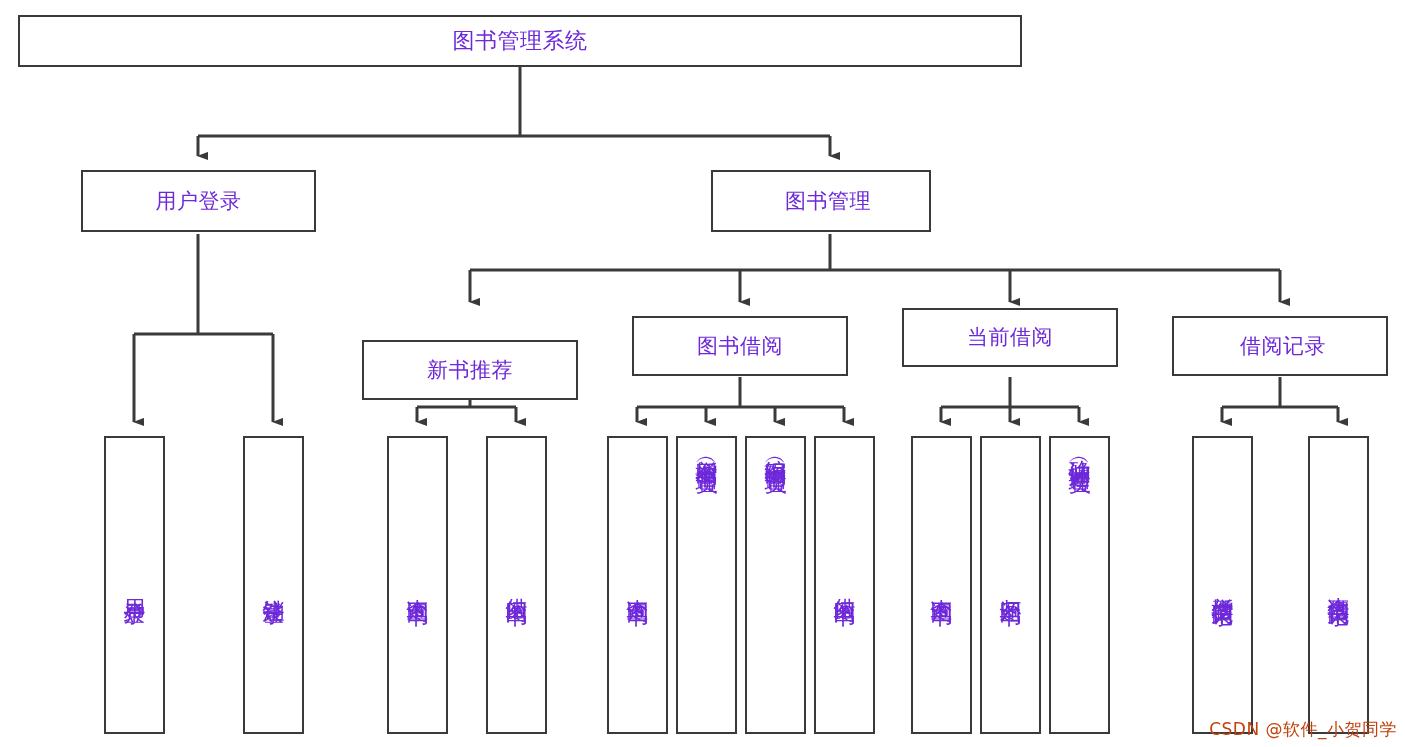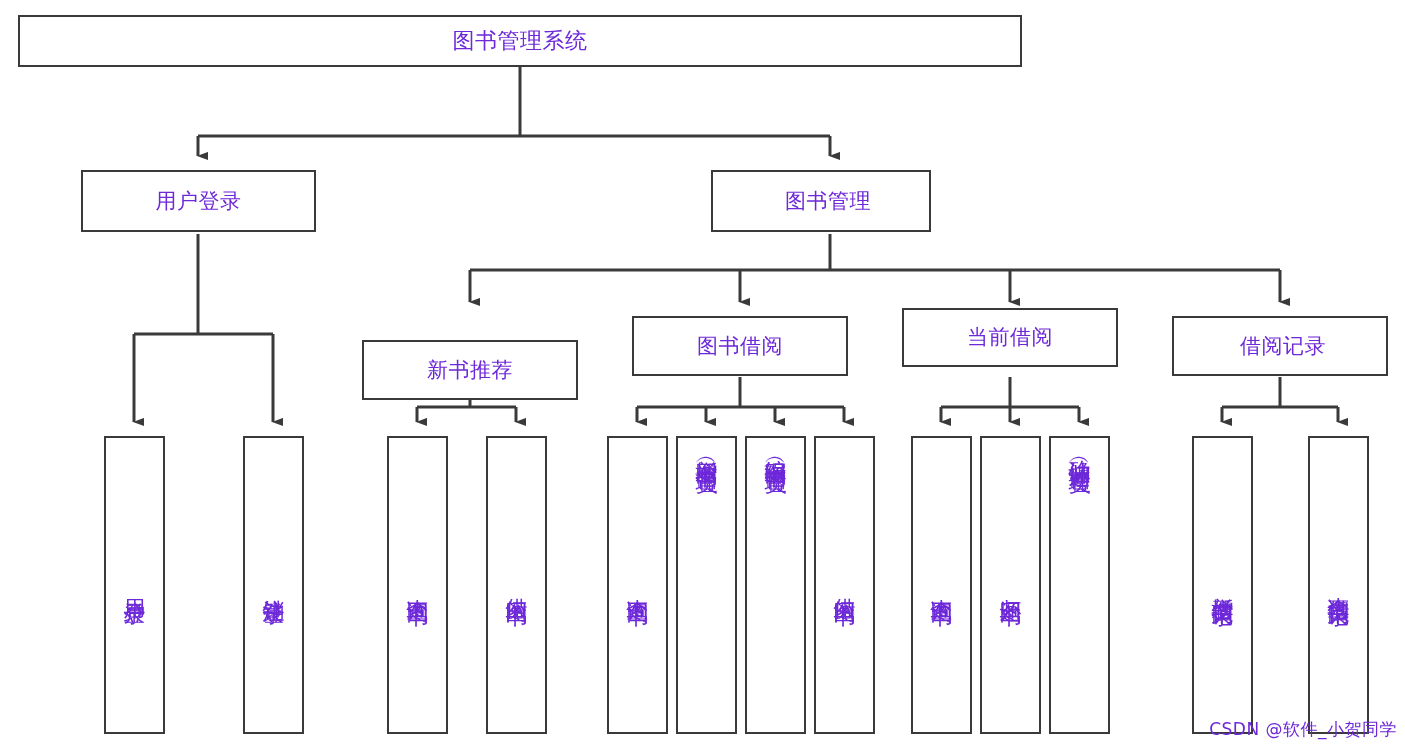--- a/index.html
+++ b/index.html
@@ -66,21 +66,21 @@
     white-space: nowrap;
   }
   .node.vert.centered {
     align-items: center;
   }
   #watermark {
     position: absolute;
     right: 8px;
     bottom: 6px;
     font-size: 17px;
-    color: #6d28d9;
+    color: #c2410c;
     letter-spacing: 0.5px;
     white-space: nowrap;
     user-select: none;
   }
 </style>
 </head>
 <body>
 
 <div id="diagram-root">
 

